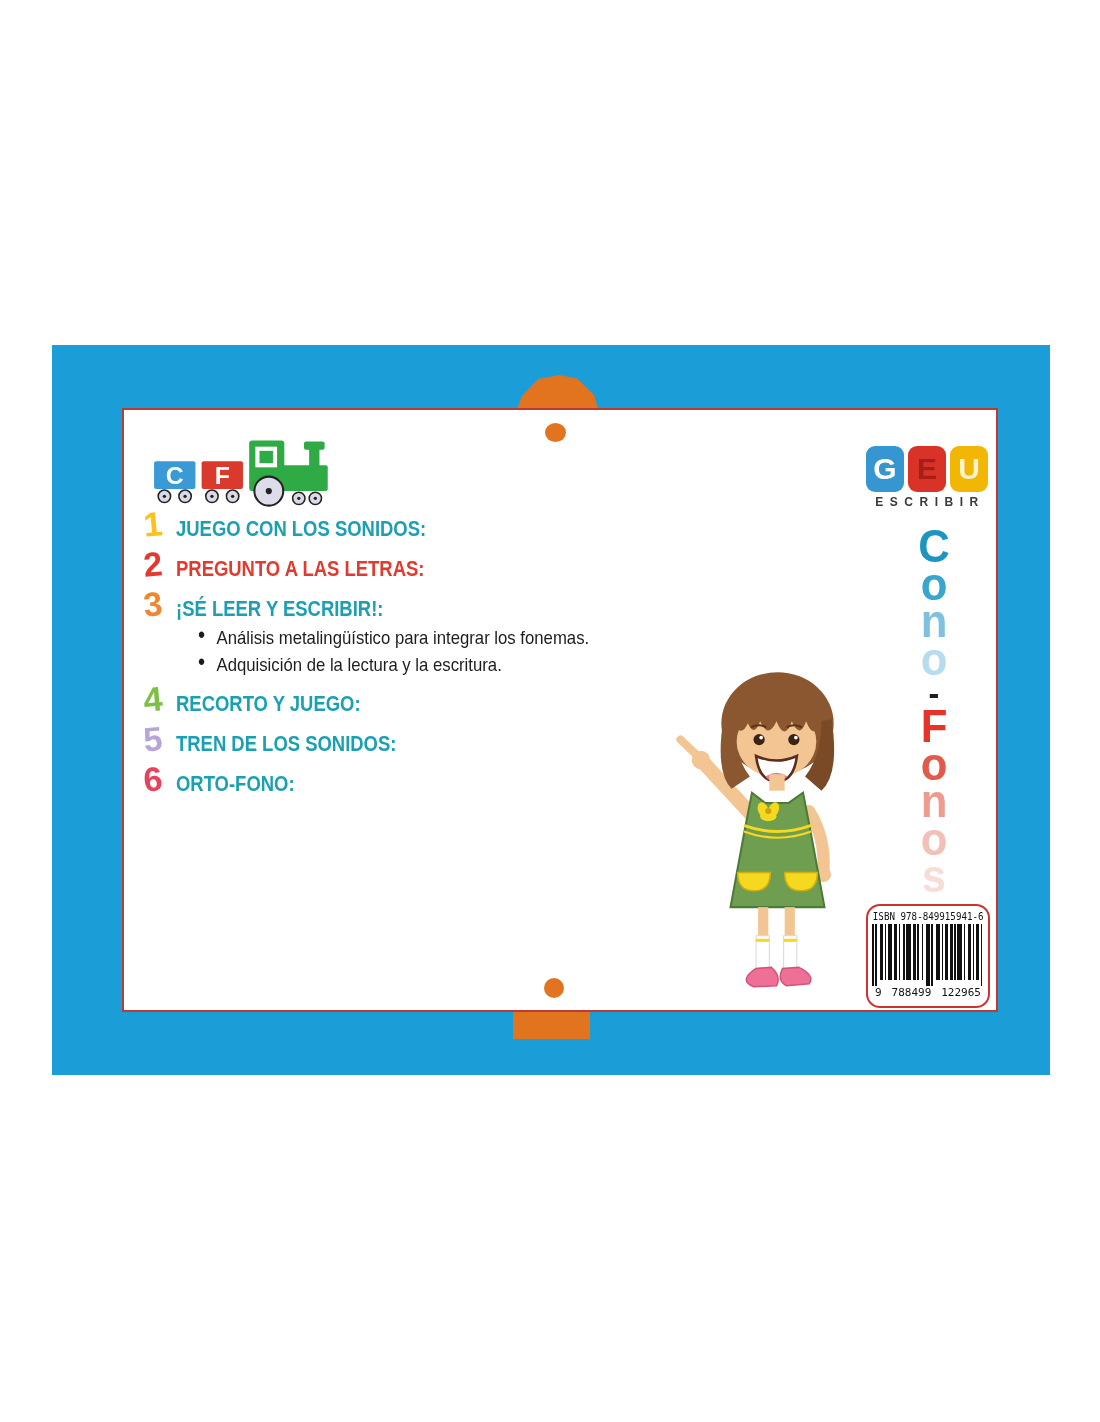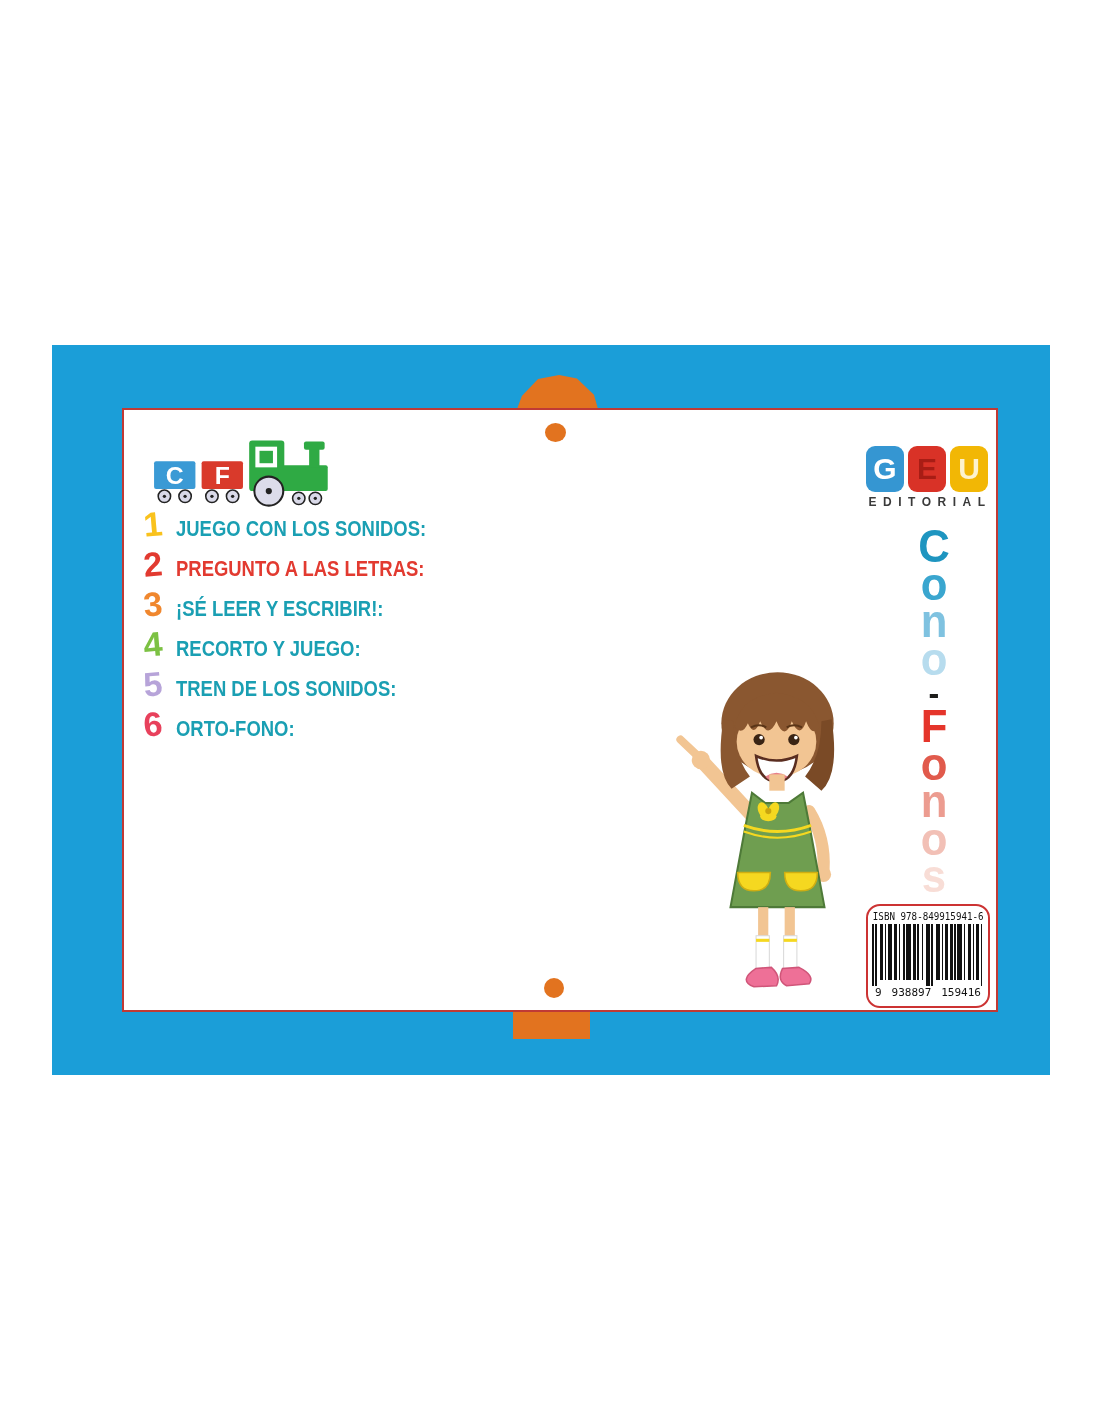--- a/index.html
+++ b/index.html
@@ -112,41 +112,45 @@
       <div class="geu-sq" style="background: rgb(53, 150, 210); color: rgb(255, 255, 255);">
           <span>G</span>
         </div>
       <div class="geu-sq" style="background: rgb(217, 50, 39); color: rgb(168, 29, 21);">
           <span>E</span>
         </div>
       <div class="geu-sq" style="background: rgb(242, 183, 5); color: rgb(253, 243, 207);">
           <span>U</span>
         </div>
     </div>
-    <div class="geu-label">EDITORIAL</div>
+    <div class="geu-label">ESCRIBIR</div>
   </div>
 
   <div class="list" id="sections">
       <div class="section">
         <div class="sec-head">
           <span class="sec-num" style="color: rgb(249, 194, 29);">1</span>
           <span class="sec-title" style="color: rgb(26, 159, 179);">JUEGO CON LOS SONIDOS:</span>
         </div>
       </div>
       <div class="section">
         <div class="sec-head">
           <span class="sec-num" style="color: rgb(226, 58, 48);">2</span>
           <span class="sec-title" style="color: rgb(226, 58, 48);">PREGUNTO A LAS LETRAS:</span>
         </div>
       </div>
       <div class="section">
         <div class="sec-head">
           <span class="sec-num" style="color: rgb(240, 135, 46);">3</span>
           <span class="sec-title" style="color: rgb(26, 159, 179);">¡SÉ LEER Y ESCRIBIR!:</span>
         </div>
+        <ul class="bullets">
+          <li style="color: rgb(29, 29, 27);">Análisis metalingüístico para integrar los fonemas.</li>
+          <li style="color: rgb(29, 29, 27);">Adquisición de la lectura y la escritura.</li>
+        </ul>
       </div>
       <div class="section">
         <div class="sec-head">
           <span class="sec-num" style="color: rgb(124, 193, 67);">4</span>
           <span class="sec-title" style="color: rgb(26, 159, 179);">RECORTO Y JUEGO:</span>
         </div>
       </div>
       <div class="section">
         <div class="sec-head">
           <span class="sec-num" style="color: rgb(183, 164, 217);">5</span>
@@ -276,18 +280,18 @@
         <i style="width: 1.55px; background: transparent;"></i>
         <i style="width: 1.55px; background: rgb(17, 17, 17);"></i>
         <i style="width: 1.55px; background: transparent;"></i>
         <i style="width: 3.1px; background: rgb(17, 17, 17);"></i>
         <i class="g" style="width: 1.55px; background: transparent;"></i>
         <i class="g" style="width: 1.55px; background: rgb(17, 17, 17);"></i>
         <i class="g" style="width: 1.55px; background: transparent;"></i>
       </div>
     <div class="bar-digits">
       <span>9</span>
-      <span>938897</span>
-      <span>159416</span>
+      <span>788499</span>
+      <span>122965</span>
     </div>
   </div>
 
 </div>
 
 </body></html>

